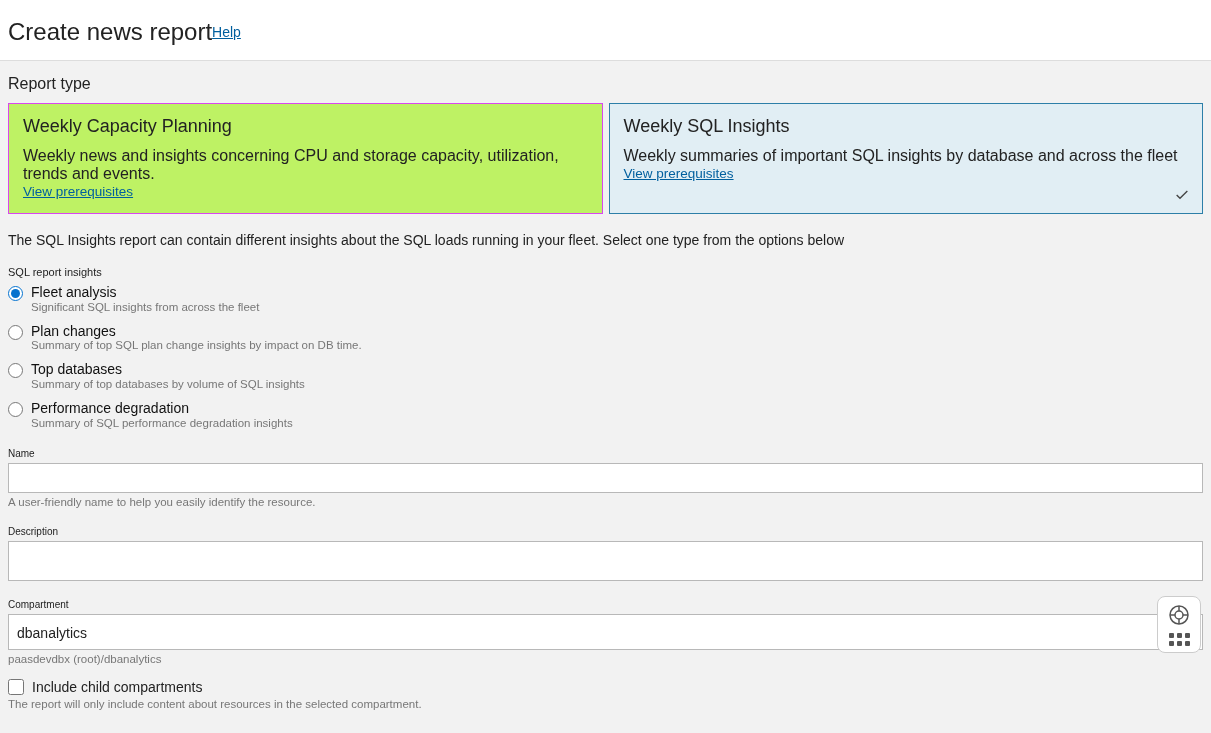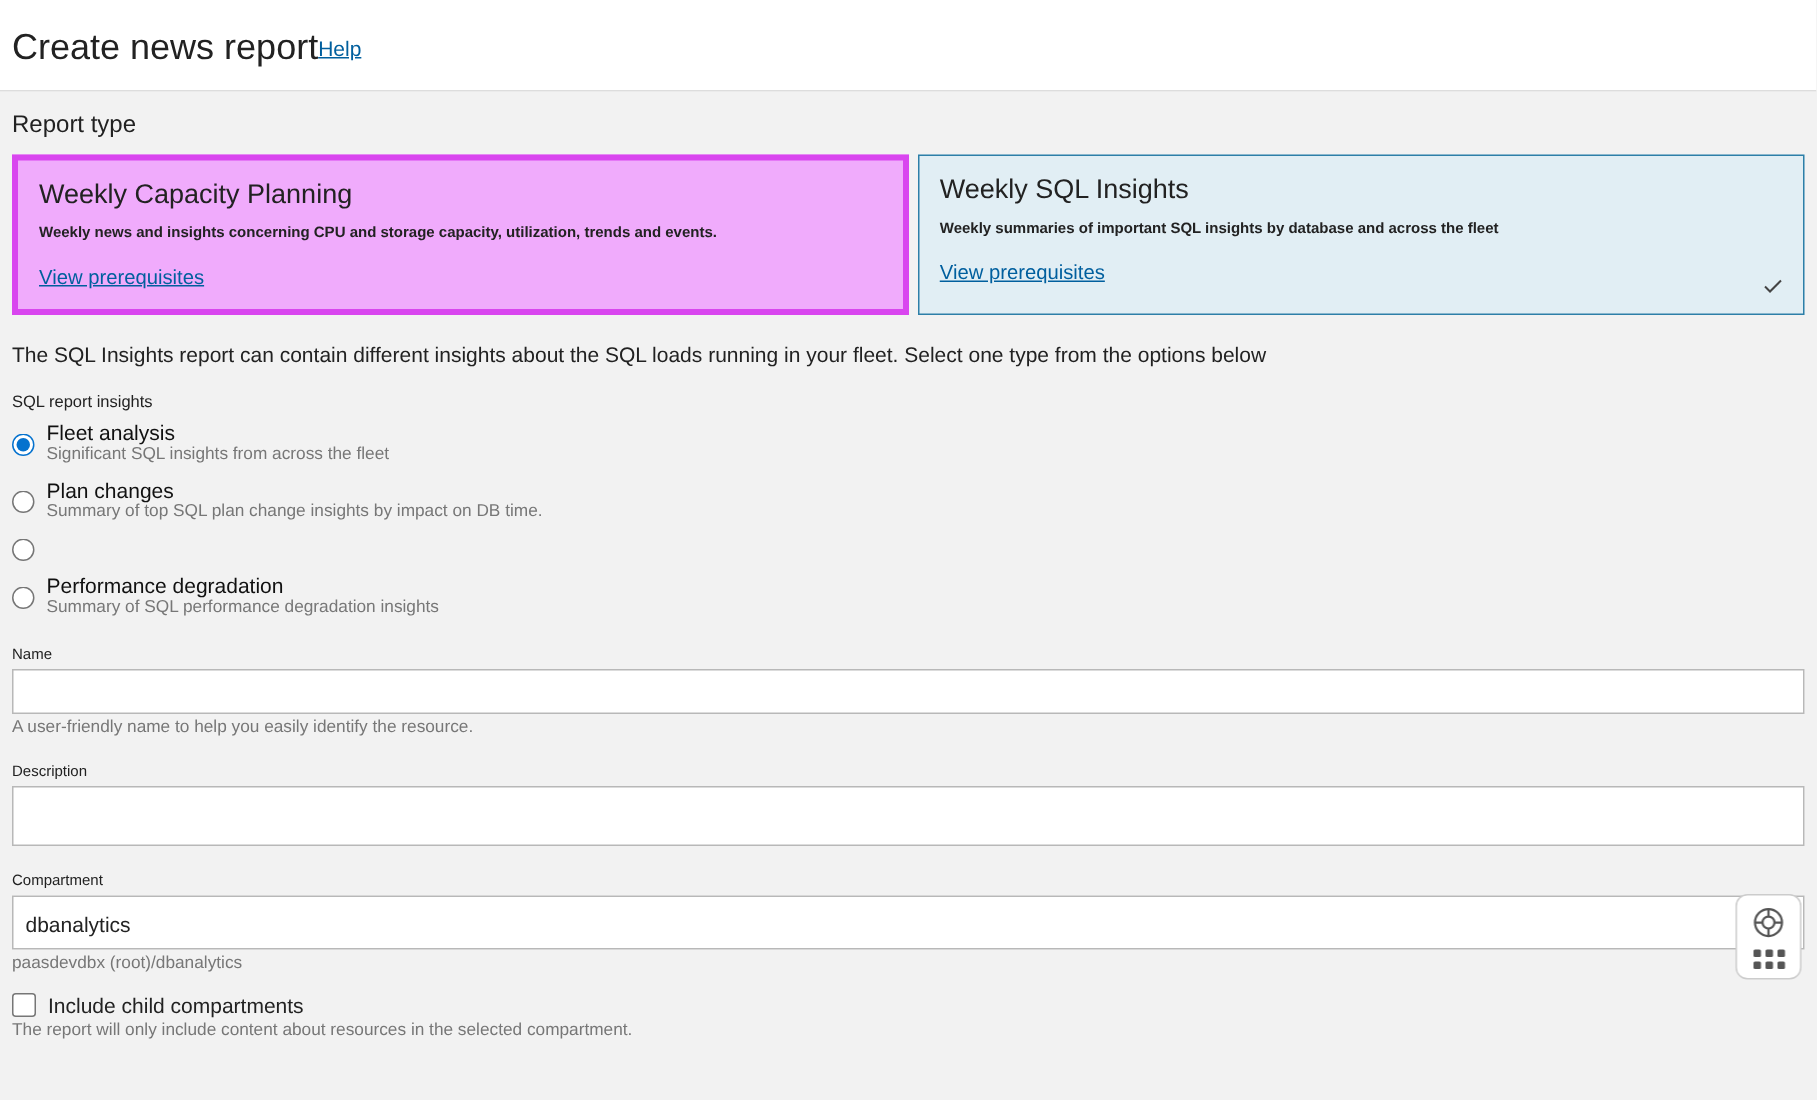--- a/index.html
+++ b/index.html
@@ -20,45 +20,45 @@
   .header h1 { font-size: 24px; font-weight: 500; }
   .help-link { color: #005f9e; text-decoration: underline; font-size: 14px; margin-right: 6px; }
 
   .content { padding: 14px 8px 0 8px; }
 
   .section-label { font-size: 16px; color: #222; margin-bottom: 10px; font-weight: 400; }
 
   .cards { display: flex; gap: 6px; margin-bottom: 18px; }
   .card {
     flex: 1;
-    border: 4px solid #d946ef;
-    background: #f0abfc;
+    border: 1px solid #d946ef;
+    background: #bef264;
     padding: 12px 14px 14px 14px;
     position: relative;
     cursor: pointer;
   }
   .card.selected {
     border: 1px solid #2d7fa8;
     background: #e1eef4;
   }
   .card-title { font-size: 18px; font-weight: 400; margin-bottom: 10px; }
-  .card-desc { font-size: 10px; color: #222; margin-bottom: 15px; font-weight: bold; }
+  .card-desc { font-size: 16px; color: #222; margin-bottom: 0; }
   .card-link { color: #005f9e; text-decoration: underline; font-size: 13.5px; display:inline-block; }
   .card .check {
     position: absolute;
     right: 12px;
     bottom: 10px;
     width: 16px; height: 16px;
     color: #444;
   }
 
   .insight-desc { font-size: 14px; color: #222; margin-bottom: 18px; }
 
   .radio-group-label { font-size: 11px; margin-bottom: 6px; }
-  .radio-row { display: flex; align-items: center; gap: 8px; margin-bottom: 8px; }
+  .radio-row { display: flex; align-items: flex-start; gap: 8px; margin-bottom: 8px; }
   .radio-row input[type=radio] {
     width: 15px; height: 15px; margin-top: 2px;
     accent-color: #0572ce;
   }
   .radio-label-main { font-size: 14px; color: #111; line-height: 1.2; }
   .radio-label-sub { font-size: 11.5px; color: #777; line-height: 1.2; }
 
   .field { margin-top: 18px; }
   .field-label { font-size: 10px; margin-bottom: 4px; display:block; }
   .text-input, .select-wrap {
@@ -138,20 +138,24 @@
   </div>
   <div class="radio-row">
     <input type="radio" name="ins" style="">
     <div>
       <div class="radio-label-main">Plan changes</div>
       <div class="radio-label-sub">Summary of top SQL plan change insights by impact on DB time.</div>
     </div>
   </div>
   <div class="radio-row">
     <input type="radio" name="ins" style="">
+    <div>
+      <div class="radio-label-main">Top databases</div>
+      <div class="radio-label-sub">Summary of top databases by volume of SQL insights</div>
+    </div>
   </div>
   <div class="radio-row">
     <input type="radio" name="ins" style="">
     <div>
       <div class="radio-label-main">Performance degradation</div>
       <div class="radio-label-sub">Summary of SQL performance degradation insights</div>
     </div>
   </div>
 
   <div class="field">

